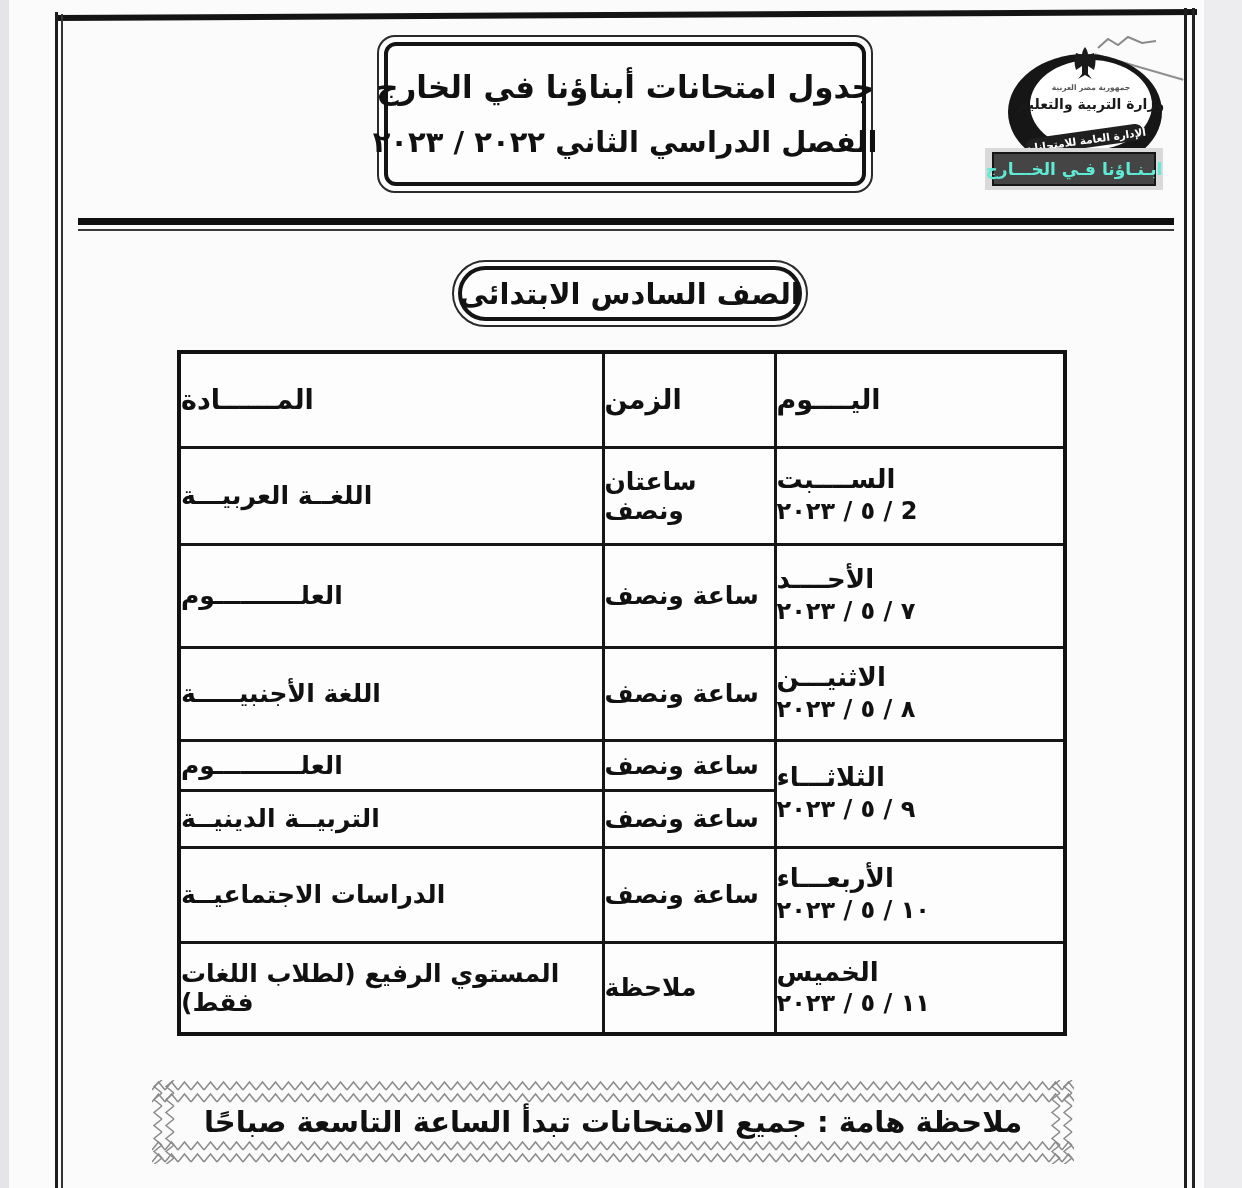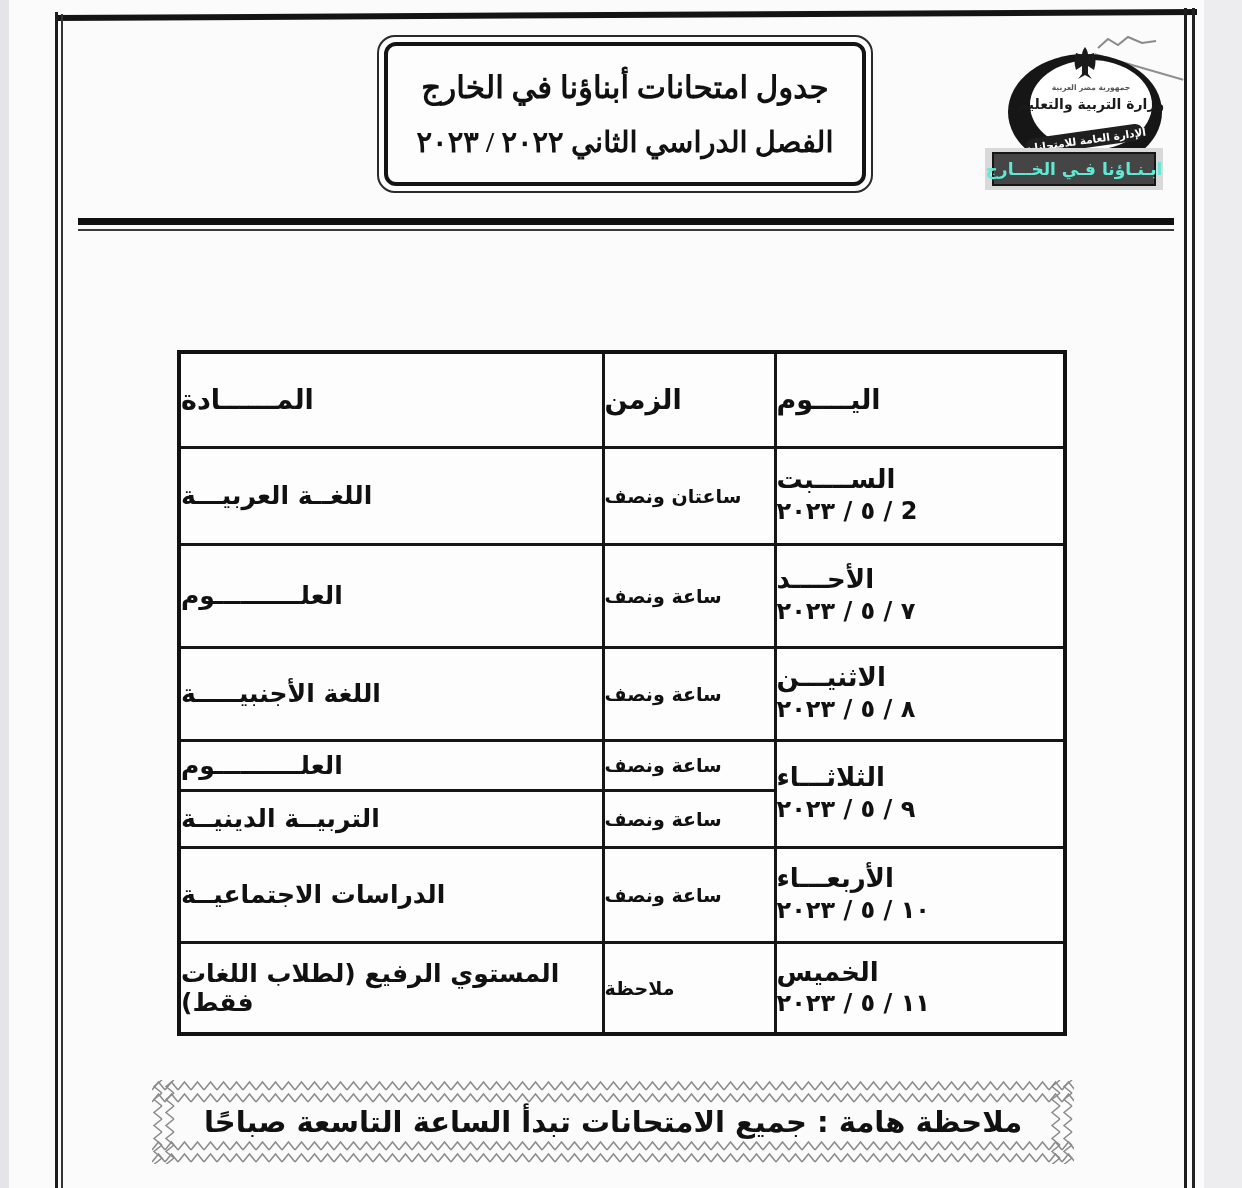--- a/index.html
+++ b/index.html
@@ -21,21 +21,21 @@
   .scribble-wave { position:absolute; left:1096px; top:34px; }
 
   
   .title-box {
     position:absolute; left:377px; top:35px; width:496px; height:158px;
     border:2px solid #2a2a2a; border-radius:18px; padding:5px; background:#fdfdfd;
   }
   .title-box-inner {
     width:100%; height:100%; border:4px solid #141414; border-radius:12px;
     display:flex; flex-direction:column; justify-content:space-evenly; align-items:center;
-    text-align:center; padding:4px 10px;font-family:Liberation Serif, serif;
+    text-align:center; padding:4px 10px;
   }
   .title-line1 { font-size:31px; font-weight:700; letter-spacing:0; white-space:nowrap; }
   .title-line2 { font-size:29px; font-weight:700; white-space:nowrap; }
 
   
   .logo-wrap { position:absolute; left:1000px; top:30px; width:170px; height:160px; }
   .badge-plate { position:absolute; left:985px; top:148px; width:178px; height:42px; background:#d9d9d9; }
   .badge {
     position:absolute; left:992px; top:152px; width:164px; height:34px;
     background:#454545; border:2px solid #161616; color:#5eead4;
@@ -66,21 +66,21 @@
   }
   .exam-table th, .exam-table td {
     border:3px solid #161616; text-align:left; vertical-align:middle;
     font-weight:700; overflow:hidden;
   }
   .exam-table thead tr { height:95px; }
   .exam-table th { font-size:27px; }
   .day-cell  { font-size:26px; }
   .day-name  { line-height:1.2; }
   .day-date  { font-size:24px; line-height:1.3; }
-  .time-cell { font-size:19px; }
+  .time-cell { font-size:25px; }
   .subject-cell { font-size:25px; }
 
   
   .note-box {
     position:absolute; left:152px; top:1080px; width:922px; height:84px;
     display:flex; align-items:center; justify-content:center;
   }
   .note-text { font-size:29px; font-weight:700; white-space:nowrap; padding:0 30px; }
   .zz-top, .zz-bottom { position:absolute; left:0; width:100%; height:24px; }
   .zz-top { top:0; } .zz-bottom { bottom:0; }
@@ -137,20 +137,23 @@
         <text x="85" y="99" text-anchor="middle" font-size="10.5" font-weight="700" fill="#ffffff">الإدارة العامة للامتحانات</text>
       </g>
     </svg>
   </div>
   <div class="badge-plate"></div>
   <div class="badge">ابـنـاؤنا فـي الخـــارج</div>
 
   <div class="sep-thick"></div>
   <div class="sep-thin"></div>
 
+  <div class="grade-pill">
+    <div class="grade-pill-inner">الصف السادس الابتدائى</div>
+  </div>
 
   <table class="exam-table" dir="rtl">
     <colgroup>
       <col style="width:290px">
       <col style="width:172px">
       <col style="width:424px">
     </colgroup>
     <thead>
       <tr>
         <th>اليــــوم</th>

